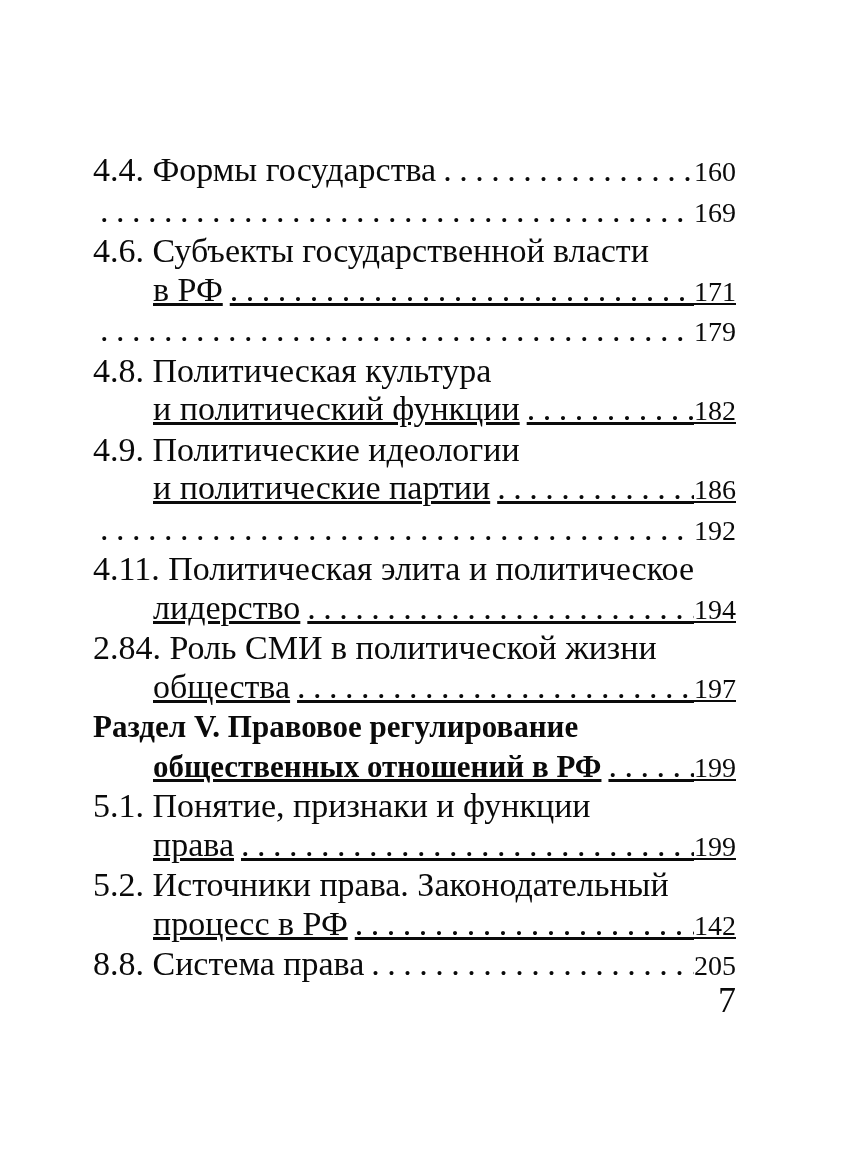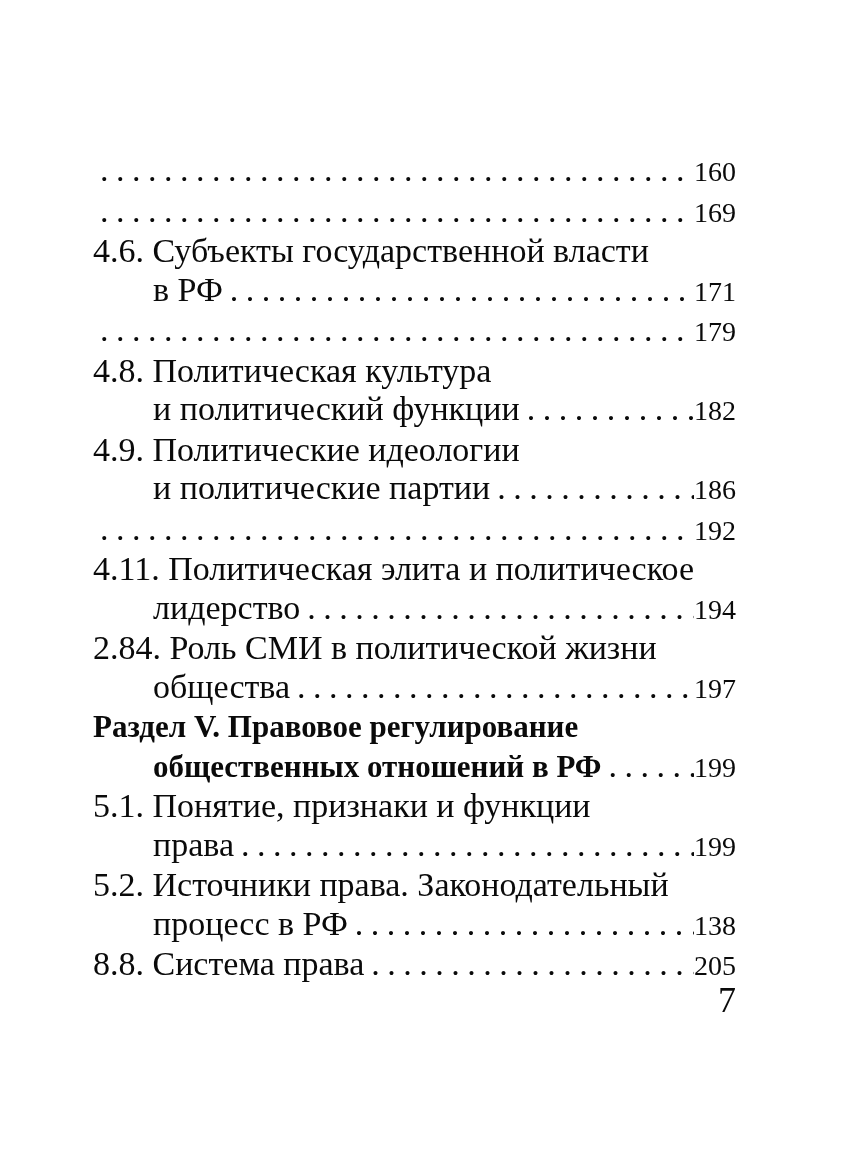--- a/index.html
+++ b/index.html
@@ -18,21 +18,21 @@
     top: 151px;
     width: 643px;
   }
   .toc-row {
     display: flex;
     align-items: baseline;
     font-size: 34px;
     line-height: 38.5px;
     white-space: nowrap;
   }
-  .toc-row.indent { padding-left: 60px; }
+  .toc-row.indent { padding-left: 60px; text-decoration: underline; }
   .toc-row.gap { }
   .toc-row.bold { font-weight: bold; font-size: 31px; }
   .entry-text { flex: 0 0 auto; }
   .leader {
     flex: 1 1 auto;
     min-width: 0;
     overflow: hidden;
     letter-spacing: 7.5px;
     padding-left: 7px;
     font-weight: normal;
@@ -50,20 +50,21 @@
     font-size: 36px;
     line-height: 40px;
   }
 </style>
 </head>
 <body>
 
 <div class="page">
   <div class="toc" id="toc-list">
       <div class="toc-row">
+        <span class="entry-text">4.4. Формы государства</span>
         <span class="leader">............................................................</span>
         <span class="page-ref">160</span>
       </div>
       <div class="toc-row">
         <span class="leader">............................................................</span>
         <span class="page-ref">169</span>
       </div>
       <div class="toc-row">
         <span class="entry-text">4.6. Субъекты государственной власти</span>
       </div>
@@ -127,21 +128,21 @@
         <span class="entry-text">права</span>
         <span class="leader">............................................................</span>
         <span class="page-ref">199</span>
       </div>
       <div class="toc-row">
         <span class="entry-text">5.2. Источники права. Законодательный</span>
       </div>
       <div class="toc-row indent">
         <span class="entry-text">процесс в РФ</span>
         <span class="leader">............................................................</span>
-        <span class="page-ref">138</span>
+        <span class="page-ref">142</span>
       </div>
       <div class="toc-row">
         <span class="entry-text">8.8. Система права</span>
         <span class="leader">............................................................</span>
         <span class="page-ref">205</span>
       </div>
     </div>
   <div class="folio">7</div>
 </div>
 

